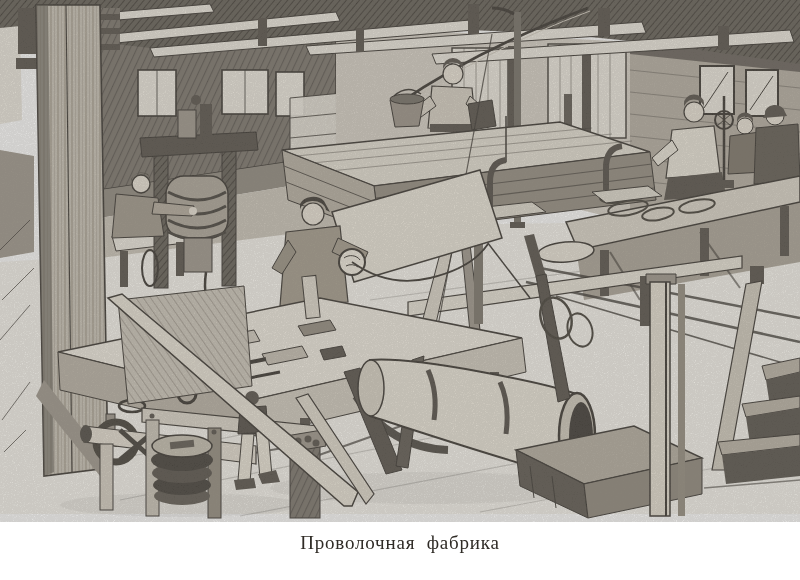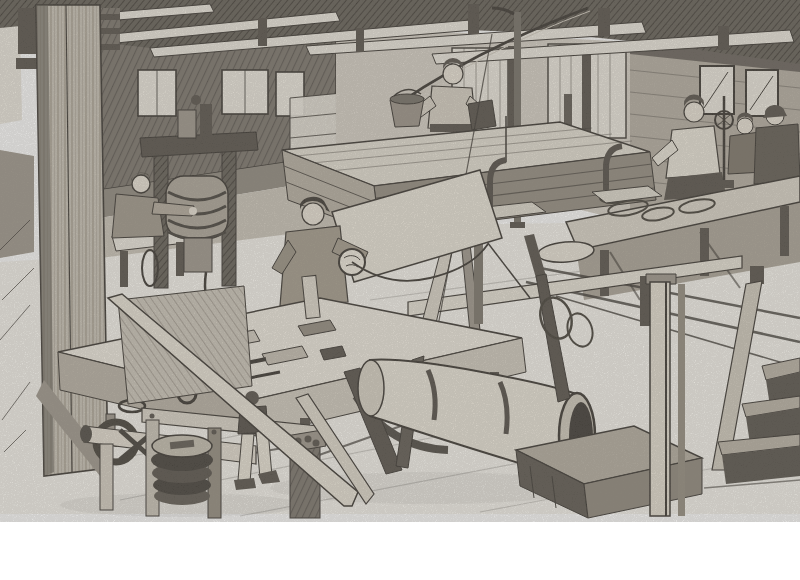--- a/index.html
+++ b/index.html
@@ -442,14 +442,15 @@
     <polygon points="766,380 800,372 800,398 770,406" fill="#4f4a43"></polygon>
     <polygon points="742,404 800,396 800,408 746,417" fill="#b7b0a3" class="k" stroke-width="1"></polygon>
     <polygon points="746,417 800,408 800,436 750,444" fill="#4f4a43"></polygon>
     <polygon points="718,442 800,434 800,446 722,455" fill="#b7b0a3" class="k" stroke-width="1"></polygon>
     <polygon points="722,455 800,446 800,476 726,484" fill="#4f4a43"></polygon>
     <line x1="704" y1="488" x2="800" y2="480" class="k" stroke-width="1.5" opacity=".6"></line>
   </g>
 
   <rect x="0" y="0" width="800" height="522" fill="#6b665e" filter="url(#grainF)" opacity=".35"></rect>
 </svg>
+<figcaption>Проволочная фабрика</figcaption>
 </figure>
 </div>
 
 </body></html>

